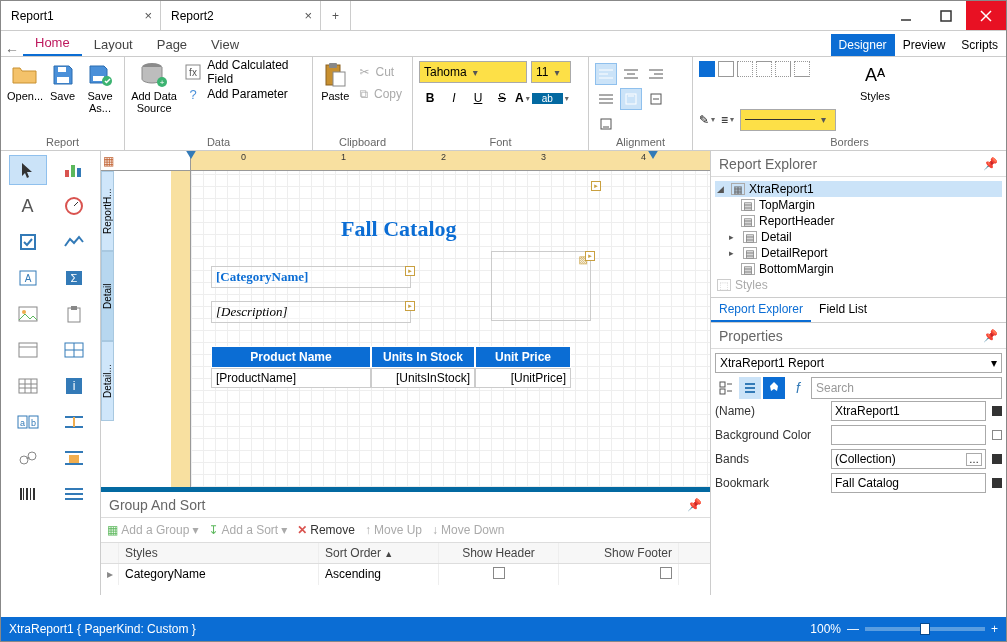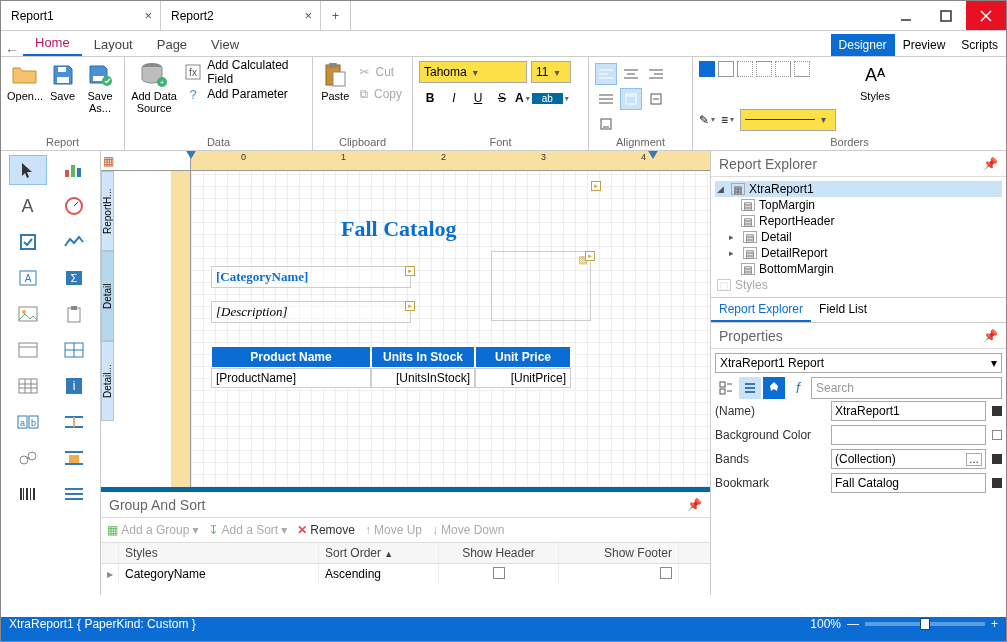--- a/index.html
+++ b/index.html
@@ -111,21 +111,21 @@
 .prop-grid { flex:1; overflow:auto; padding:0 4px; }
 .prop-row { display:flex; align-items:center; height:24px; gap:6px; }
 .prop-row .pn { width:110px; color:#333; }
 .prop-row .pv { flex:1; border:1px solid #aaa; height:20px; padding:0 3px; display:flex; align-items:center; background:#fff; }
 .prop-row .pmark { width:10px; height:10px; background:#333; }
 .prop-row .pmark.empty { background:#fff; border:1px solid #888; }
 .hatch { background:repeating-linear-gradient(45deg,#ddd 0,#ddd 3px,#fff 3px,#fff 6px); }
 .dots { border:1px solid #aaa; width:16px; text-align:center; font-size:10px; cursor:pointer; }
 
 
-.statusbar { position:absolute; left:0; right:0; bottom:0; height:24px; background:#0b6dd4; color:#fff; display:flex; align-items:flex-start; padding:0 8px; font-size:12px; }
+.statusbar { position:absolute; left:0; right:0; bottom:0; height:24px; background:#0b6dd4; color:#fff; display:flex; align-items:center; padding:0 8px; font-size:12px; }
 .statusbar .zoom { margin-left:auto; display:flex; align-items:center; gap:6px; }
 .slider { width:120px; height:4px; background:#5a9de0; position:relative; }
 .slider .thumb { position:absolute; left:55px; top:-4px; width:10px; height:12px; background:#fff; border:1px solid #05498f; }
 
 svg { display:block; }
 </style>
 </head>
 <body>
 
 <div class="titlebar">

